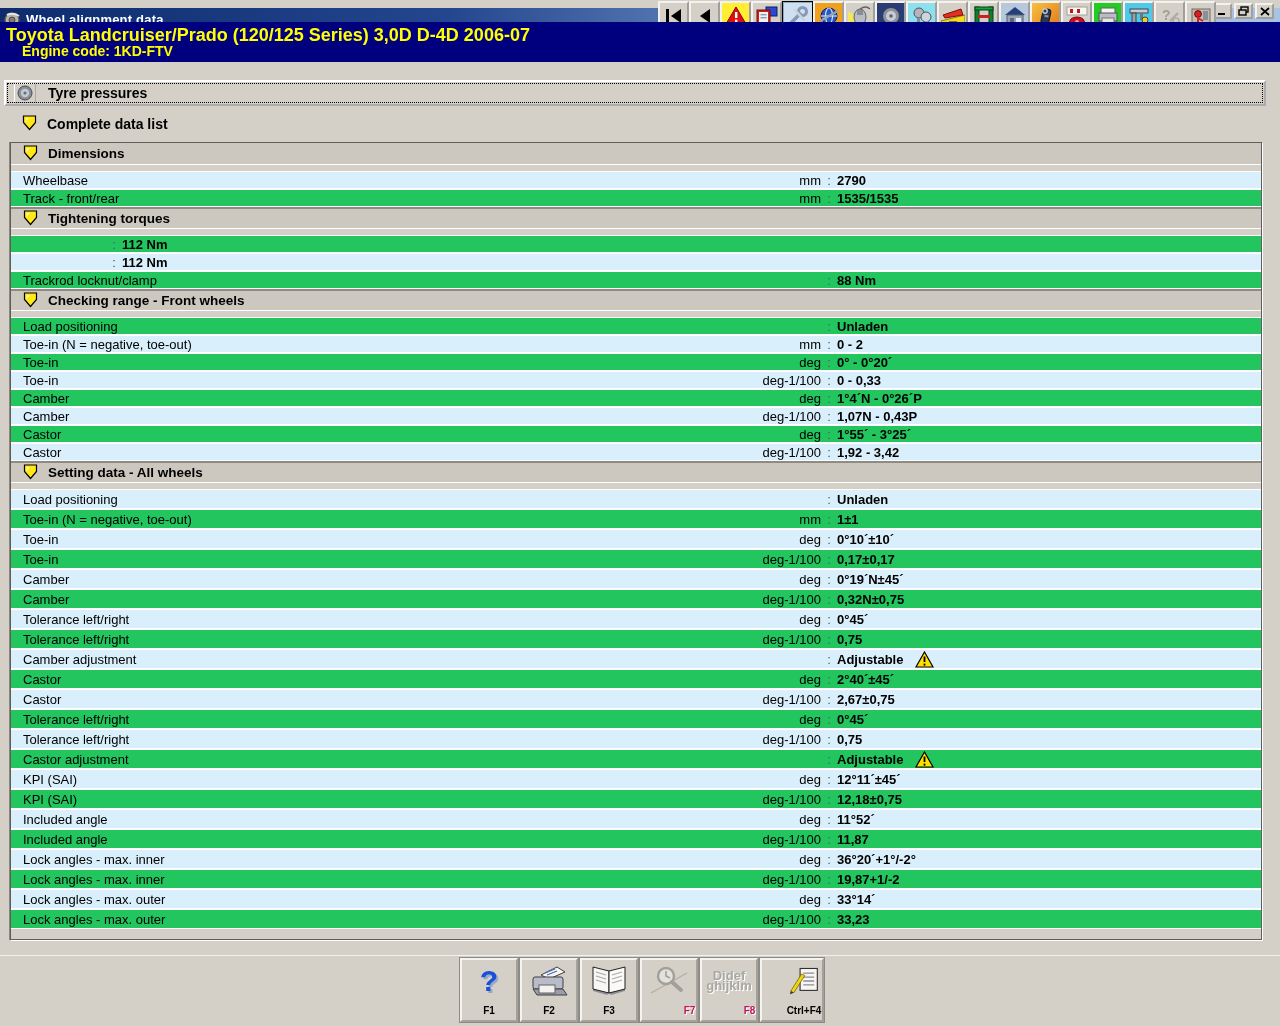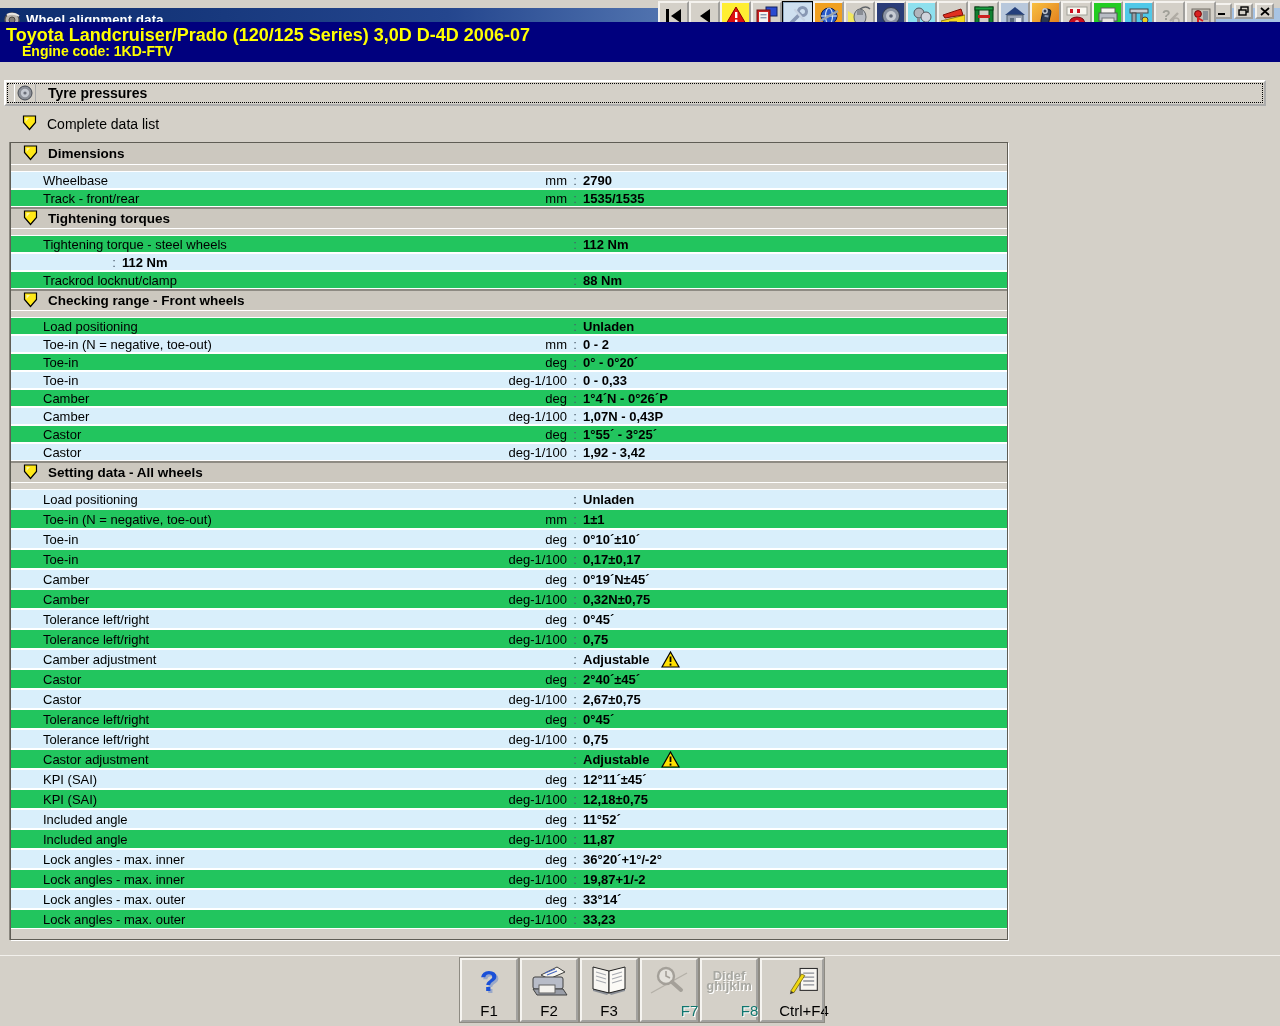--- a/index.html
+++ b/index.html
@@ -59,66 +59,66 @@
     width:22px; height:20px; margin-left:8px; background:#d4d0c8;
     border:1px outset #fff; display:flex; align-items:center; justify-content:center;
   }
   .tyre-bar-label{ margin-left:12px; font-weight:bold; font-size:14px; }
   
   .cdl-bar{
     position:absolute; left:4px; top:112px; width:1262px; height:24px;
     display:flex; align-items:center; cursor:pointer;
   }
   .cdl-bar .shield{ margin-left:18px; }
-  .cdl-label{ margin-left:10px; font-weight:normal; font-size:14px; }
+  .cdl-label{ margin-left:10px; font-weight:bold; font-size:14px; }
   
   .data-panel{
-    position:absolute; left:10px; top:142px; width:998px; height:798px;
+    position:absolute; left:10px; top:142px; width:1252px; height:798px;
     background:#d4d0c8;
     border:1px solid #5f5d55;
     box-shadow:1px 1px 0 #ffffff, -1px 0 0 #8a877f;
     overflow:hidden;
   }
   .section-header{
     height:22px; background:#ccc8bf; border-top:2px solid #8e8b83;
     border-bottom:1px solid #ffffff; margin-bottom:6px;
     display:flex; align-items:center; cursor:pointer;
   }
   .section:first-child .section-header{ border-top:none; }
   .section-header .shield{ margin-left:12px; }
   .sh-label{ margin-left:10px; font-weight:bold; font-size:13.5px; }
   .row{
     height:18px; display:flex; align-items:center;
     box-shadow:inset 0 1px 0 #ffffff, inset 0 -1px 0 #ffffff;
   }
   .section.tall .row{ height:20px; }
   .row.blue{ background:#d9effb; }
   .row.yellow{ background:#22c55e; }
-  .r-label{ flex:1; padding-left:32px; }
+  .r-label{ flex:1; padding-left:12px; }
   .r-unit{ width:95px; text-align:right; }
   .r-colon{ width:16px; text-align:center; color:#4a5a6a; }
   .r-value{ width:424px; font-weight:bold; display:flex; align-items:center; gap:12px; }
   
   .footer{
     position:absolute; left:0; top:955px; width:1280px; height:71px;
     background:#d4d0c8; border-top:1px solid #f2f0ec;
   }
   .fbtn-row{ position:absolute; left:460px; top:2px; display:flex; }
   .fbtn{
     width:58px; height:64px; background:#d4d0c8;
     border:2px outset #f6f4f0; outline:1px solid #8e8b83;
     margin-right:2px; cursor:pointer;
     display:flex; flex-direction:column; align-items:center; justify-content:flex-end;
     padding-bottom:1px;
   }
   .fbtn.wide{ width:64px;padding-left:24px; }
   .ficon{ flex:1; display:flex; align-items:center; justify-content:center; width:100%; }
-  .flabel{ font-weight:normal; font-size:15px; line-height:17px; }
+  .flabel{ font-weight:bold; font-size:10px; line-height:17px; }
   .fbtn.disabled{ cursor:default; }
-  .fbtn.disabled .flabel{ color:#0f766e; text-shadow:1px 1px 0 #ffffff;margin-left:41px; }
+  .fbtn.disabled .flabel{ color:#be185d; text-shadow:1px 1px 0 #ffffff;margin-left:41px; }
   .help-q{
     font-size:30px; font-weight:bold; color:#1a50d8; line-height:30px;
     text-shadow:2px 2px 0 #9aa8c8;
   }
   .f8-txt{ font-size:13px; font-weight:bold; color:#a8a8a2; text-shadow:1px 1px 0 #fff; line-height:10px; text-align:center; }
 </style>
 </head>
 <body>
 
 <div class="titlebar">
@@ -343,21 +343,20 @@
     </div>
     <div class="section">
       <div class="section-header">
         <span class="shield"><svg width="15" height="17" viewBox="0 0 15 17">
             <polygon points="1.5,2 13.5,2 13.5,8.5 7.5,15.5 1.5,8.5" fill="#ffe818" stroke="#000" stroke-width="1.2"></polygon>
             <polygon points="3.5,4 7,4 3.5,8" fill="#fff8a0"></polygon>
           </svg></span>
         <span class="sh-label">Tightening torques</span>
       </div>
       <div class="row yellow">
-        <span class="r-label">Tightening torque - steel wheels</span>
         <span class="r-unit"></span>
         <span class="r-colon">:</span>
         <span class="r-value">
           <span class="r-valtext">112 Nm</span>
         </span>
       </div>
       <div class="row blue">
         <span class="r-unit"></span>
         <span class="r-colon">:</span>
         <span class="r-value">

